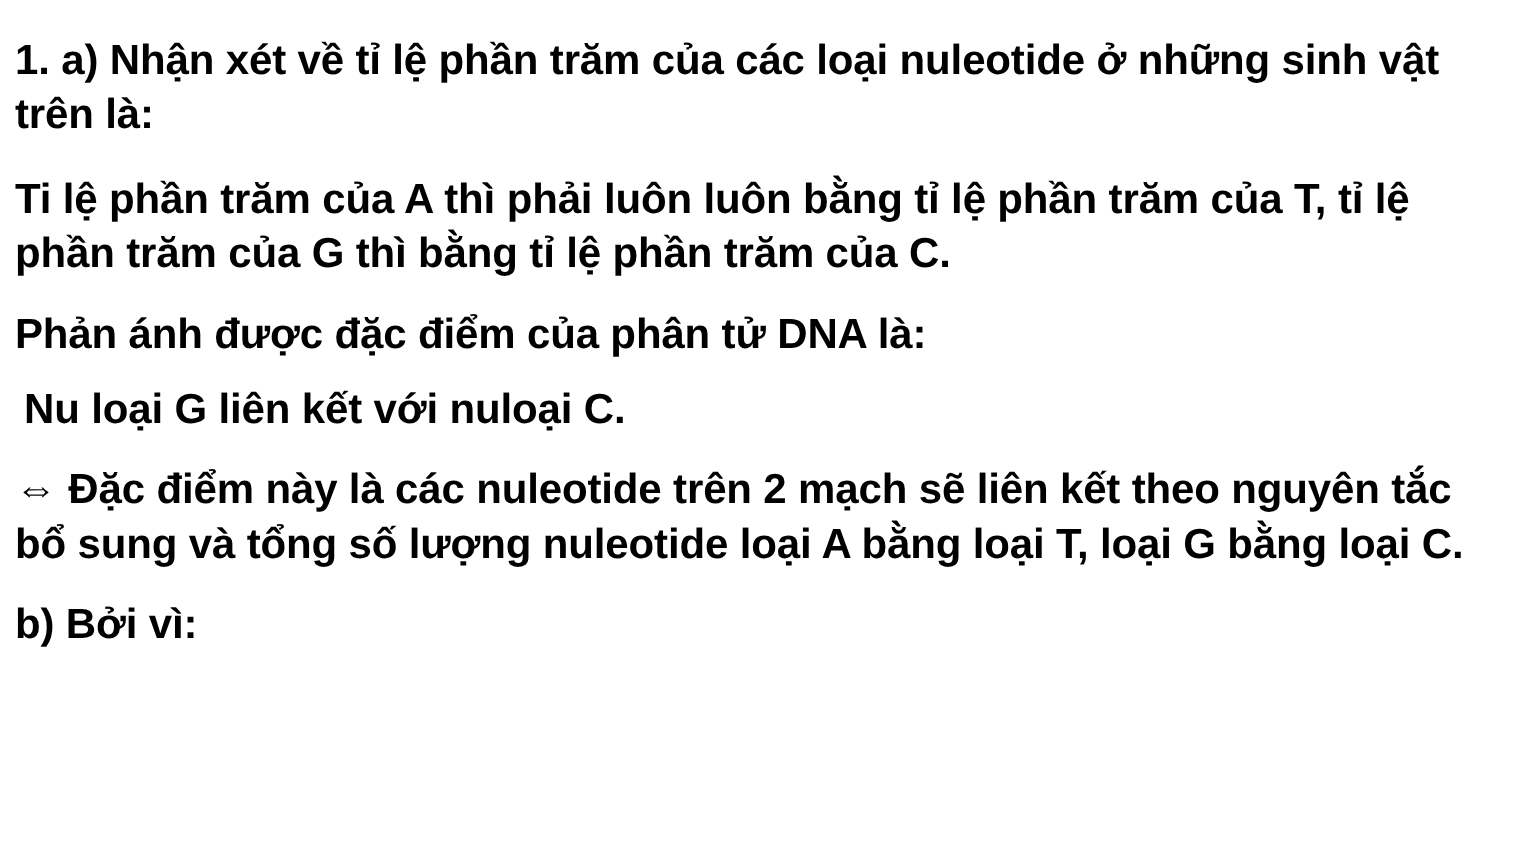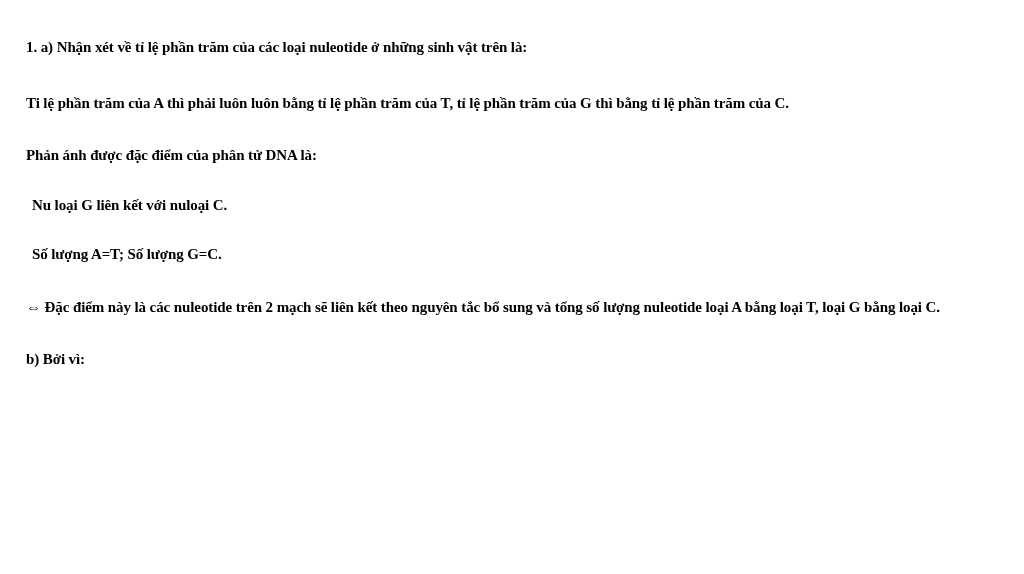--- a/index.html
+++ b/index.html
@@ -17,26 +17,25 @@
   .page {
     box-sizing: border-box;
     width: 1024px;
     height: 574px;
     padding: 22px 18px 10px 10px;
     display: flex;
     flex-direction: column;
   }
   .para {
     font-weight: bold;
-    font-size: 15px;
+    font-size: 28px;
     line-height: 1.30;
     letter-spacing: -0.1px;
-    margin: 16px;
+    margin: 0;
     padding: 0;
-    font-family: Liberation Serif, serif;
   }
   .gap-lg { margin-top: 20px; }
   .gap-md { margin-top: 17px; }
   .gap-sm { margin-top: 14px; }
   .indent { padding-left: 6px; }
   .tag {
     font-weight: bold;
     font-size: 20.5px;
     margin-top: 22px;
   }
@@ -48,21 +47,20 @@
 
   <p class="para">1. a) Nhận xét về tỉ lệ phần trăm của các loại nuleotide ở những sinh vật trên là:</p>
 
   <p class="para gap-lg">Ti lệ phần trăm của A thì phải luôn luôn bằng tỉ lệ phần trăm của T, tỉ lệ phần trăm của G thì bằng tỉ lệ phần trăm của C.</p>
 
   <p class="para gap-md">Phản ánh được đặc điểm của phân tử DNA là:</p>
 
 
   <p class="para gap-sm indent">Nu loại G liên kết với nuloại C.</p>
 
-  <p class="para gap-sm indent">Số lượng A=T; Số lượng G=C.</p>
 
   <p class="para gap-md">⇔ Đặc điểm này là các nuleotide trên 2 mạch sẽ liên kết theo nguyên tắc bổ sung và tổng số lượng nuleotide loại A bằng loại T, loại G bằng loại C.</p>
 
   <p class="para gap-md">b) Bởi vì:</p>
 
 
 
 </div>
 
 </body></html>

